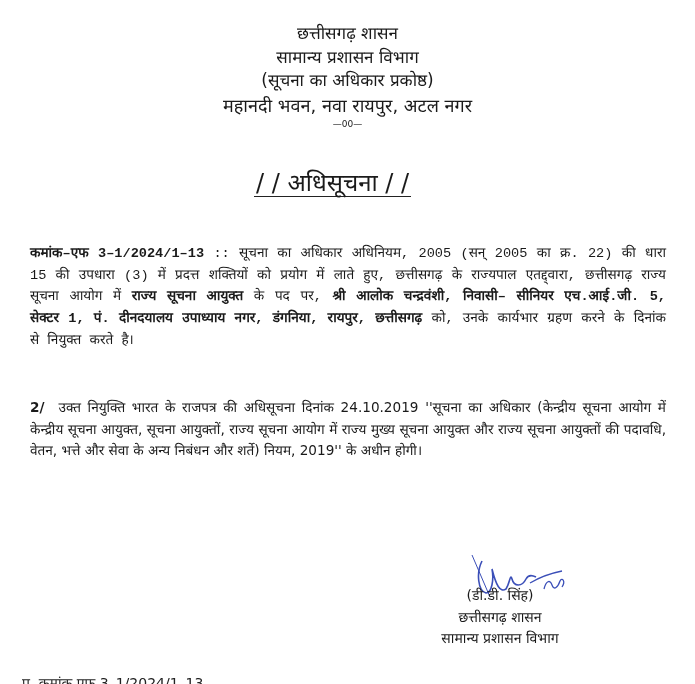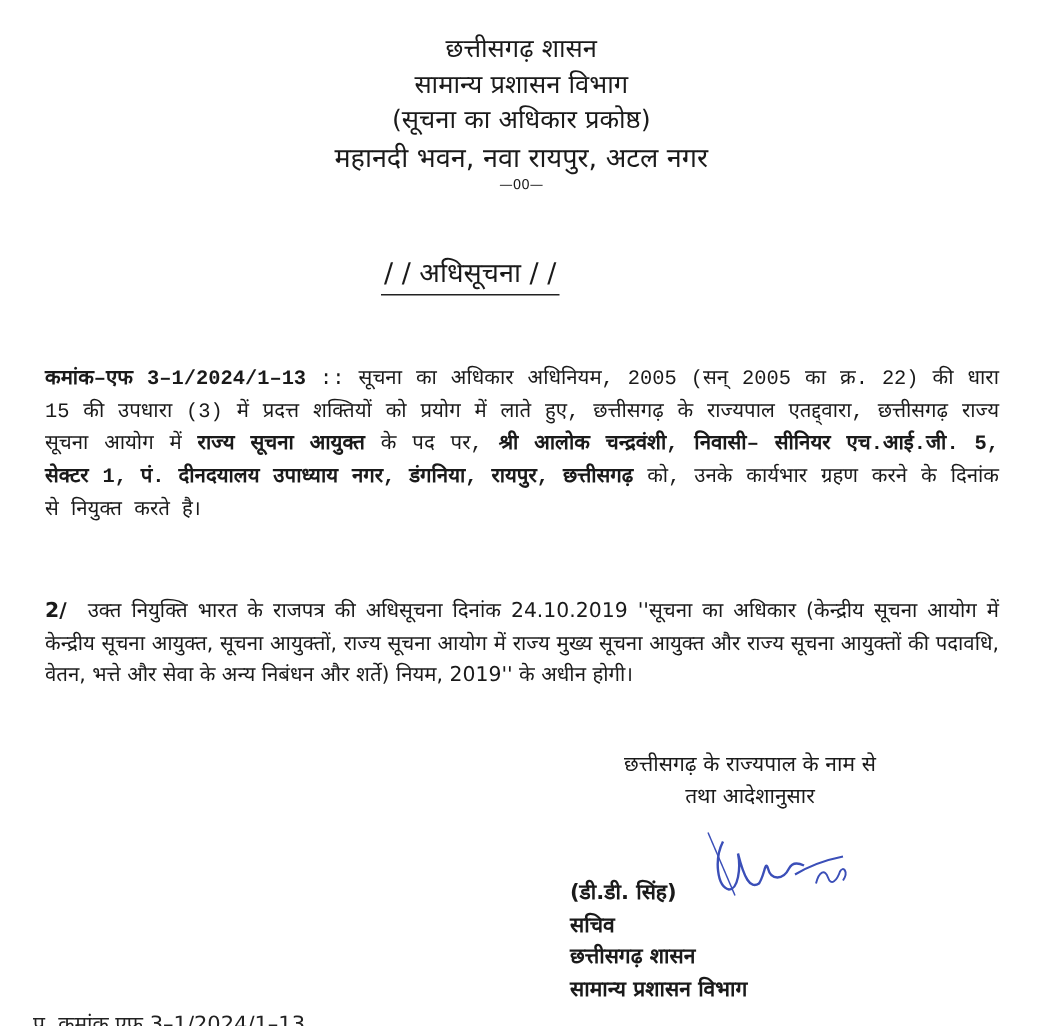--- a/index.html
+++ b/index.html
@@ -42,21 +42,21 @@
       display: block;
       font-size: 9px;
       line-height: 12px;
       letter-spacing: 0;
       text-align: center;
     }
     .title {
       position: absolute;
       left: 254px;
       top: 171px;
-      font-size: 18px;
+      font-size: 24px;
       line-height: 24px;
       white-space: nowrap;
       border-bottom: 1.5px solid #222;
       padding: 0 2px 1px 2px;
     }
     .dateline {
       position: absolute;
       left: 330px;
       top: 217px;
       font-size: 14px;
@@ -90,24 +90,23 @@
       left: 470px;
       top: 553px;
       width: 100px;
       height: 50px;
     }
     .sign-name {
       position: absolute;
       left: 380px;
       top: 585px;
       width: 240px;
-      text-align: left;
+      text-align: center;
       font-size: 14px;
       line-height: 21.5px;
-      font-weight: bold;
     }
     .sign-name .sline { display: block; white-space: nowrap; }
     .bottom-cut {
       position: absolute;
       left: 22px;
       top: 673px;
       font-size: 14px;
       line-height: 20px;
       white-space: nowrap;
       color: #222;
@@ -126,34 +125,29 @@
     <span class="header-divider">—00—</span>
   </div>
 
   <div class="title">/ /  अधिसूचना / /</div>
 
 
   <div class="para para1"><b>कमांक–एफ 3–1/2024/1–13</b><span> :: सूचना का अधिकार अधिनियम, 2005 (सन् 2005 का क्र. 22) की धारा 15 की उपधारा (3) में प्रदत्त शक्तियों को प्रयोग में लाते हुए, छत्तीसगढ़ के राज्यपाल एतद्द्वारा, छत्तीसगढ़ राज्य सूचना आयोग में </span><b>राज्य सूचना आयुक्त</b><span> के पद पर, </span><b>श्री आलोक चन्द्रवंशी, निवासी– सीनियर एच.आई.जी. 5, सेक्टर 1, पं. दीनदयालय उपाध्याय नगर, डंगनिया, रायपुर, छत्तीसगढ़</b><span> को, उनके कार्यभार ग्रहण करने के दिनांक से नियुक्त करते है।</span></div>
 
   <div class="para para2"><span class="num">2/</span><span>उक्त नियुक्ति भारत के राजपत्र की अधिसूचना दिनांक 24.10.2019 ''सूचना का अधिकार (केन्द्रीय सूचना आयोग में केन्द्रीय सूचना आयुक्त, सूचना आयुक्तों, राज्य सूचना आयोग में राज्य मुख्य सूचना आयुक्त और राज्य सूचना आयुक्तों की पदावधि, वेतन, भत्ते और सेवा के अन्य निबंधन और शर्ते) नियम, 2019'' के अधीन होगी।</span></div>
 
-  <div class="sign-block">
-    <span class="sline">छत्तीसगढ़ के राज्यपाल के नाम से</span>
-    <span class="sline">तथा आदेशानुसार</span>
-  </div>
 
   <svg class="signature" viewBox="0 0 100 50">
     <path d="M12 8 C 6 20, 8 38, 16 40 C 22 40, 24 26, 22 16 C 26 32, 30 40, 36 36 C 40 30, 40 20, 42 26 C 44 34, 52 34, 56 26 C 58 22, 62 22, 66 24" fill="none" stroke="#3b4fb8" stroke-width="1.6"></path>
     <path d="M60 30 C 70 24, 82 20, 92 18" fill="none" stroke="#3b4fb8" stroke-width="1.4"></path>
     <path d="M74 36 C 76 28, 80 26, 82 32 C 84 38, 88 34, 90 28 C 92 24, 96 28, 92 34" fill="none" stroke="#3b4fb8" stroke-width="1.3"></path>
     <path d="M2 2 L 20 44" fill="none" stroke="#3b4fb8" stroke-width="1"></path>
   </svg>
 
   <div class="sign-name">
     <span class="sline">(डी.डी. सिंह)</span>
-    <span class="sline">सचिव</span>
     <span class="sline">छत्तीसगढ़ शासन</span>
     <span class="sline">सामान्य प्रशासन विभाग</span>
   </div>
 
   <div class="bottom-cut">पृ. कमांक एफ 3–1/2024/1–13</div>
 
 </div>
 
 </body></html>

